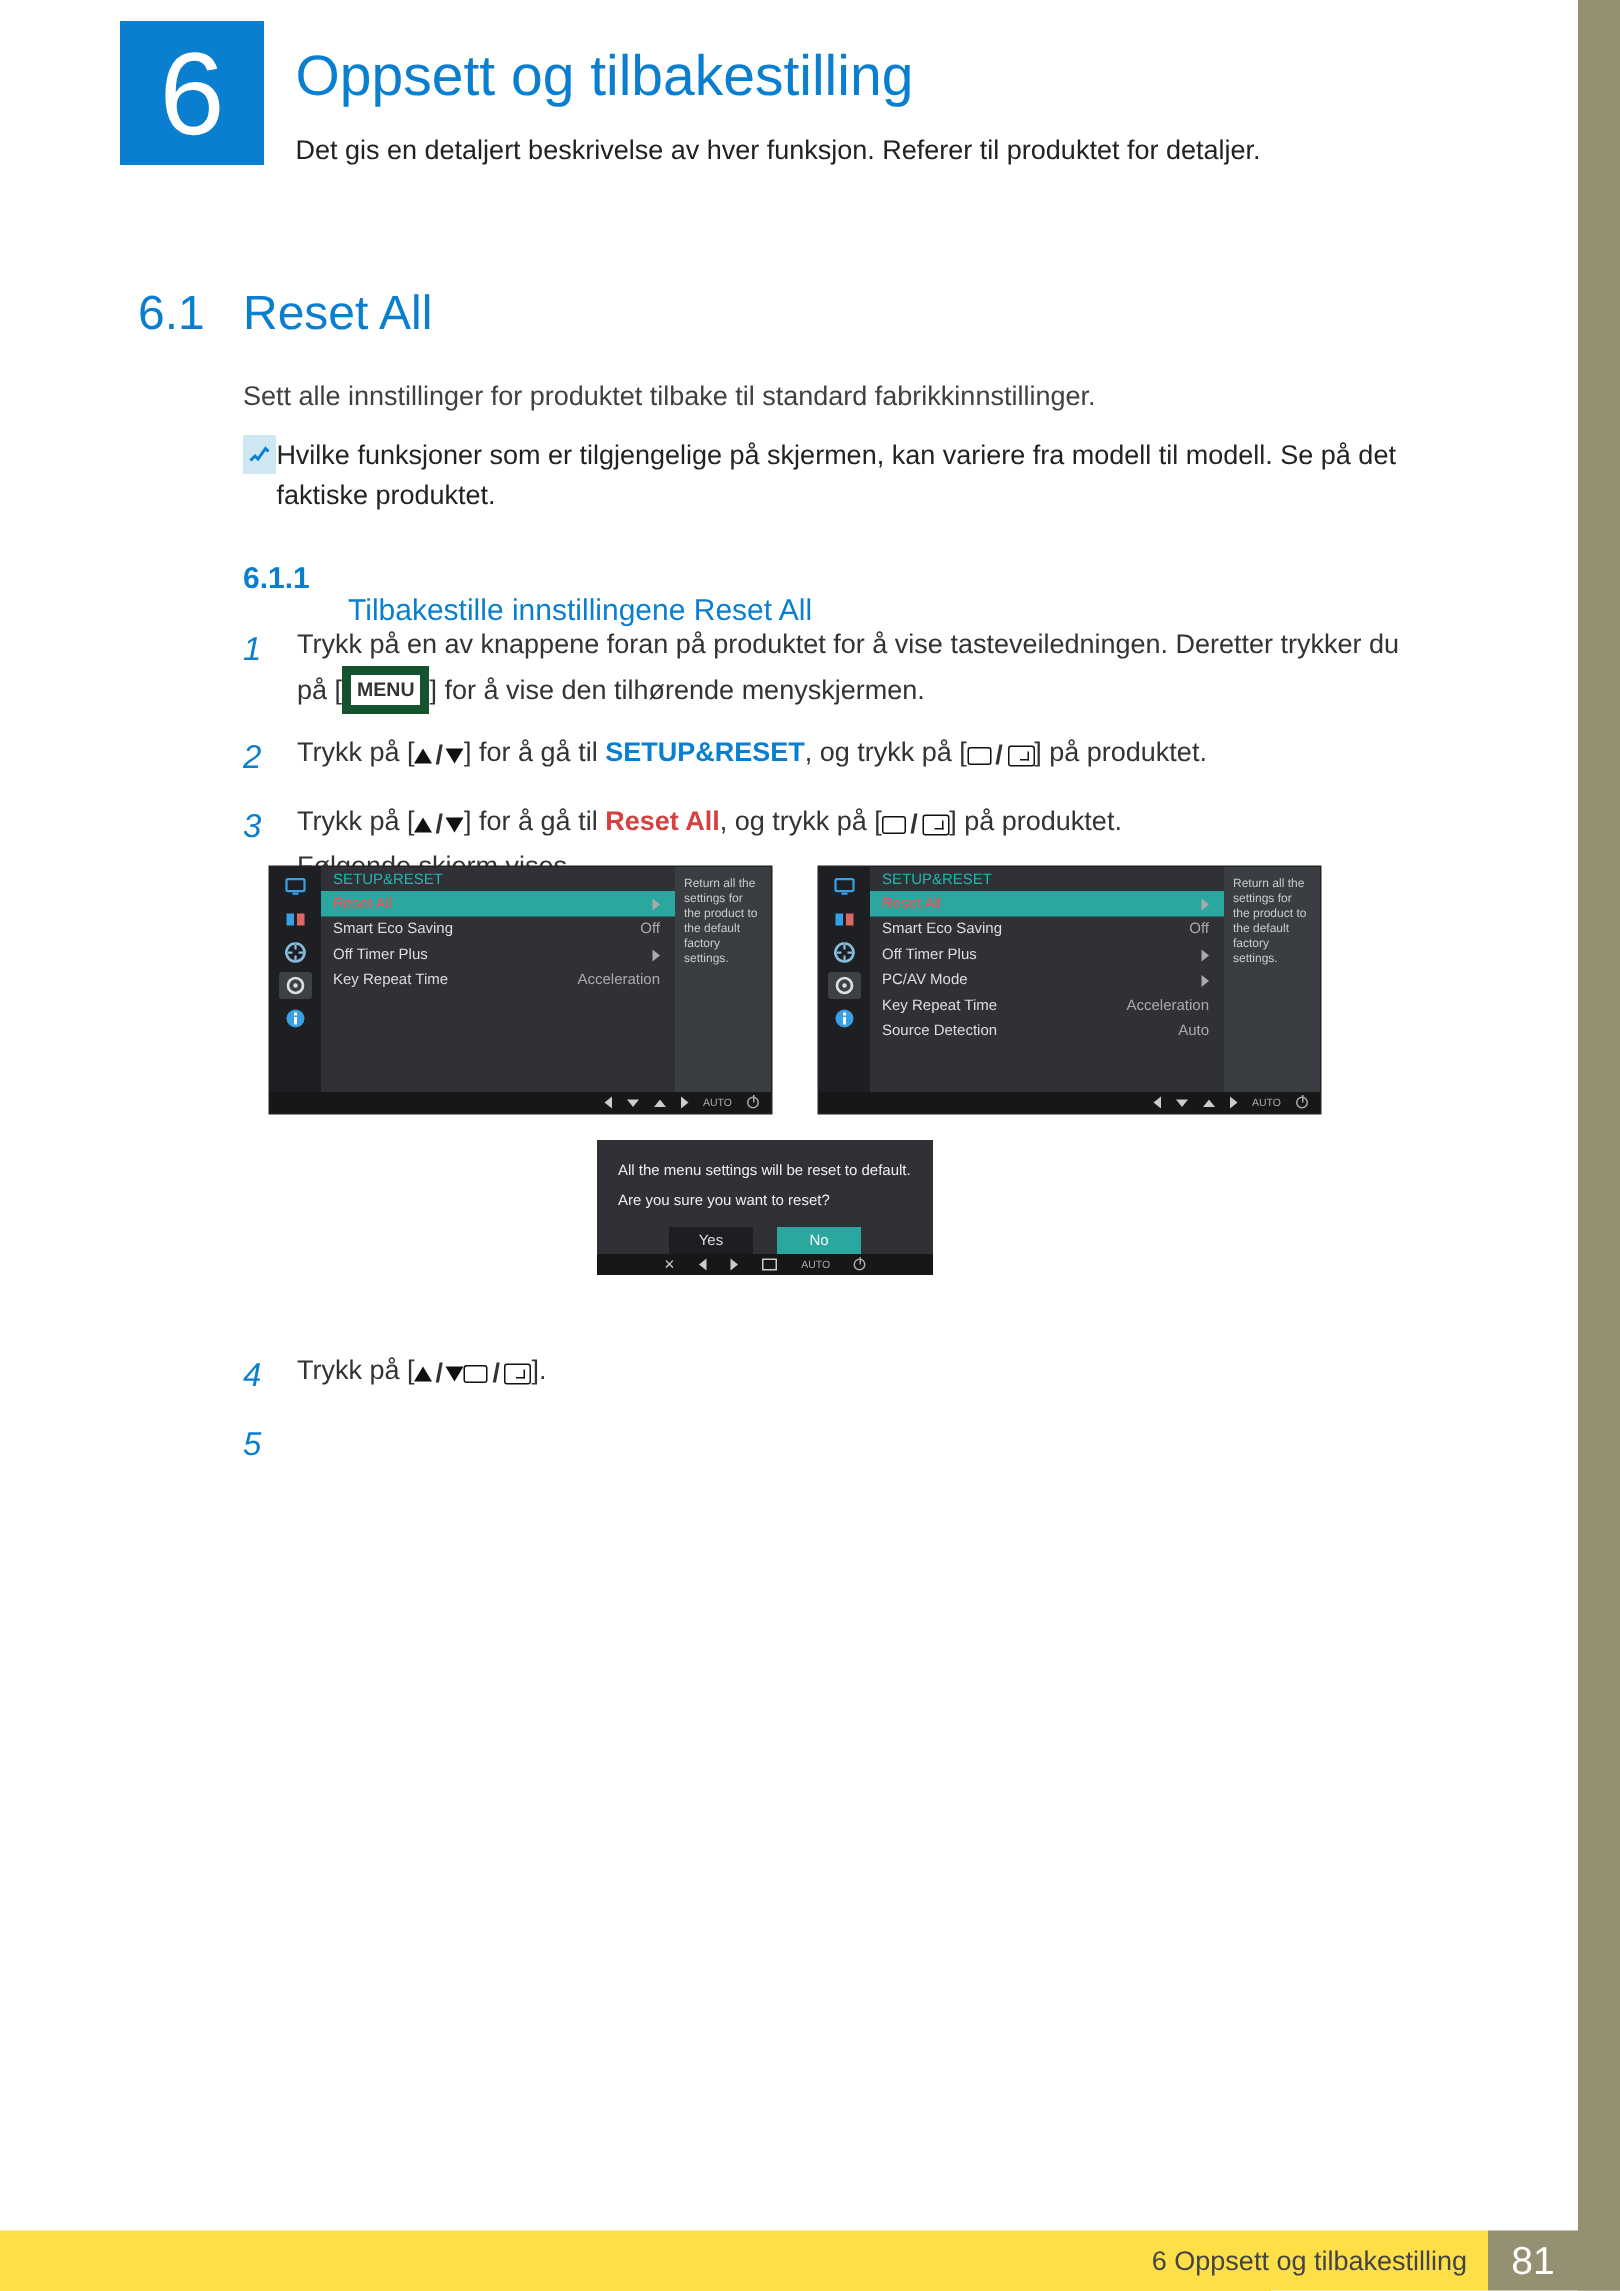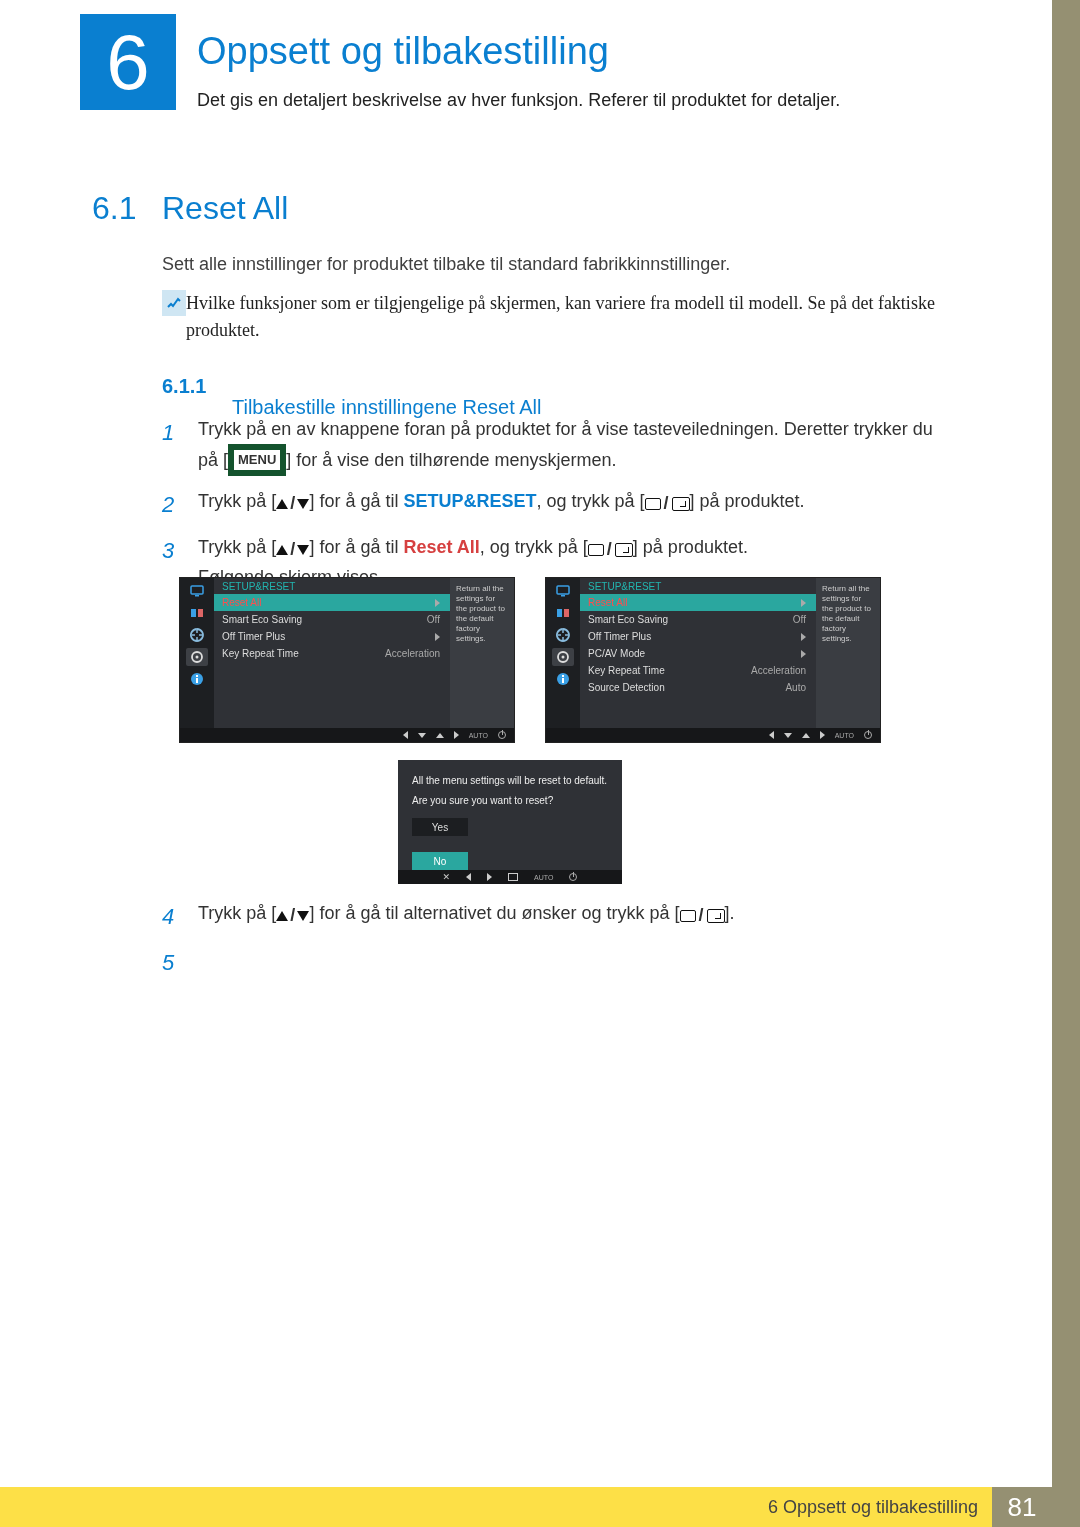--- a/index.html
+++ b/index.html
@@ -45,21 +45,20 @@
     font-size: 32px; color: #0a7fd0;
   }
   .sec-body {
     position: absolute; left: 162px; top: 254px;
     font-size: 18px; color: #404040;
   }
   .note-row {
     position: absolute; left: 162px; top: 290px;
     display: flex; align-items: flex-start;
     width: 790px;
-    font-family: Liberation Serif, serif;
   }
   .note-icon {
     width: 26px; height: 26px; background: #cfe6f3;
     display: flex; align-items: center; justify-content: center;
   }
   .note-icon svg { width: 16px; height: 16px; }
   .note-text { font-size: 18px; color: #222; line-height: 1.5; }
   .subsub-num {
     position: absolute; left: 162px; top: 375px;
     font-size: 20px; color: #0a7fd0; font-weight: bold;
@@ -166,21 +165,21 @@
   .confirm-wrap {
     position: absolute; left: 398px; top: 760px;
     width: 224px;
   }
   .confirm {
     background: #2f3136; color: #eee; font-size: 10px;
     padding: 14px 14px 0;
   }
   .confirm p { margin-bottom: 6px; line-height: 1.4; }
   .confirm-btns {
-    display: flex; gap: 16px; justify-content: center; margin-top: 10px; flex-direction: column;
+    display: flex; gap: 16px; justify-content: center; margin-top: 10px;
   }
   .confirm-btn {
     width: 56px; height: 18px; display: flex; align-items: center; justify-content: center;
     background: #1c1e21; color: #ddd; font-size: 10px;
   }
   .confirm-btn.sel { background: #2aa79f; color: #fff; }
   .confirm-footer {
     height: 14px; background: #161719;
     display: flex; align-items: center; justify-content: center;
     gap: 16px; font-size: 8px;
@@ -449,21 +448,21 @@
 </div>
 
 <div class="steps2">
   <div class="step">
     <div class="step-n">4</div>
     <div>
       <span>Trykk på [</span><span class="nav-icons">
           <span class="tri tri-up"></span>
           <span class="slash">/</span>
           <span class="tri tri-down"></span>
-        </span><span>] for å gå til alternativet du ønsker og trykk på [</span><span class="sq-enter-icons">
+        </span><span class="sq-enter-icons">
           <span class="sq-outline"></span>
           <span class="slash">/</span>
           <span class="enter-box"></span>
         </span><span>].</span>
     </div>
   </div>
   <div class="step">
     <div class="step-n">5</div>
   </div>
 </div>

